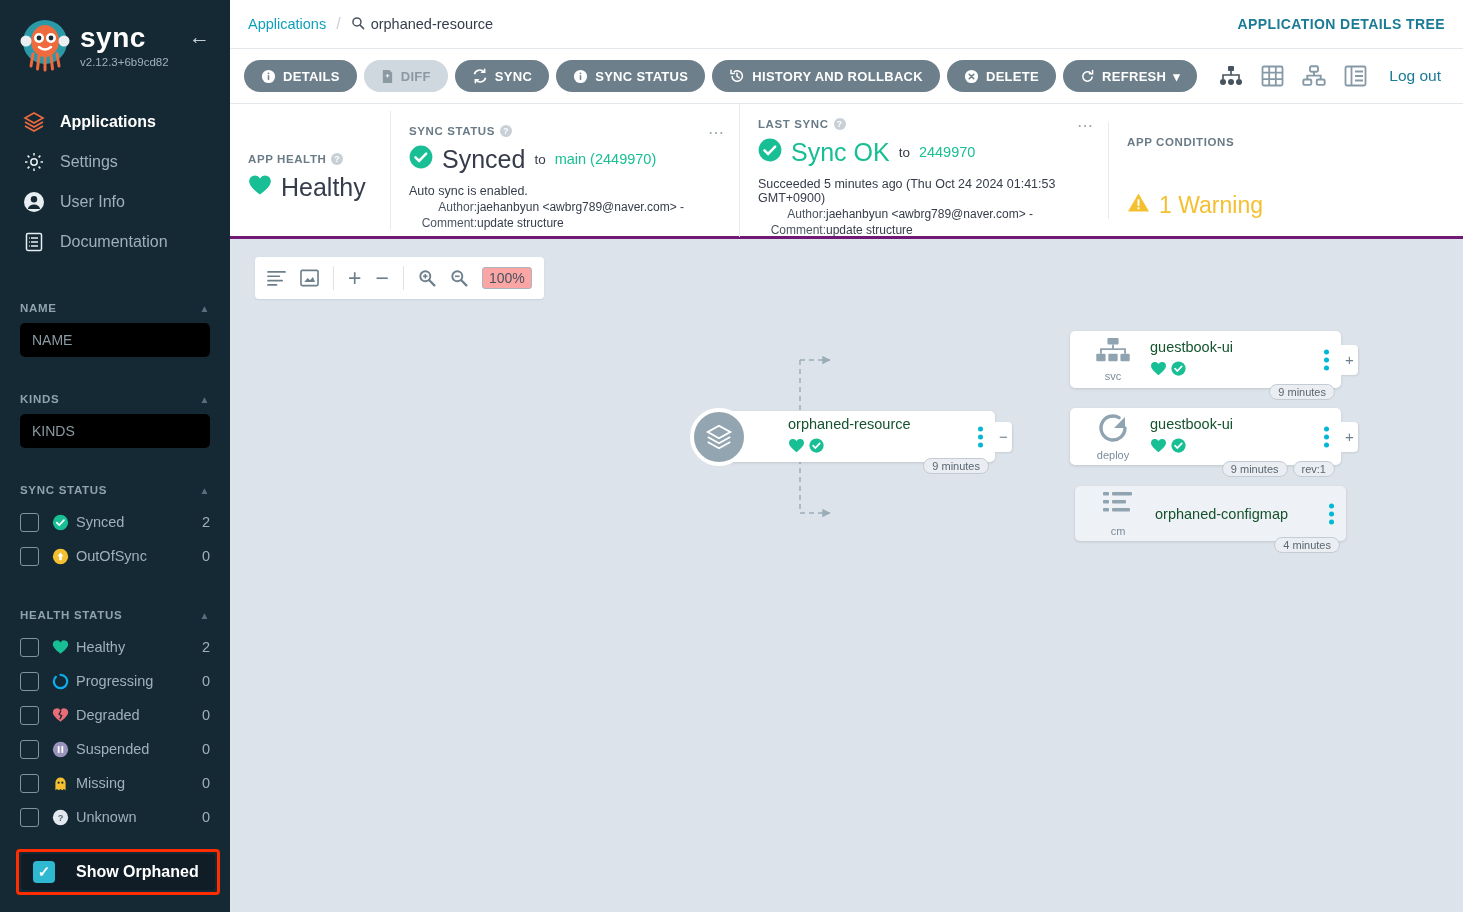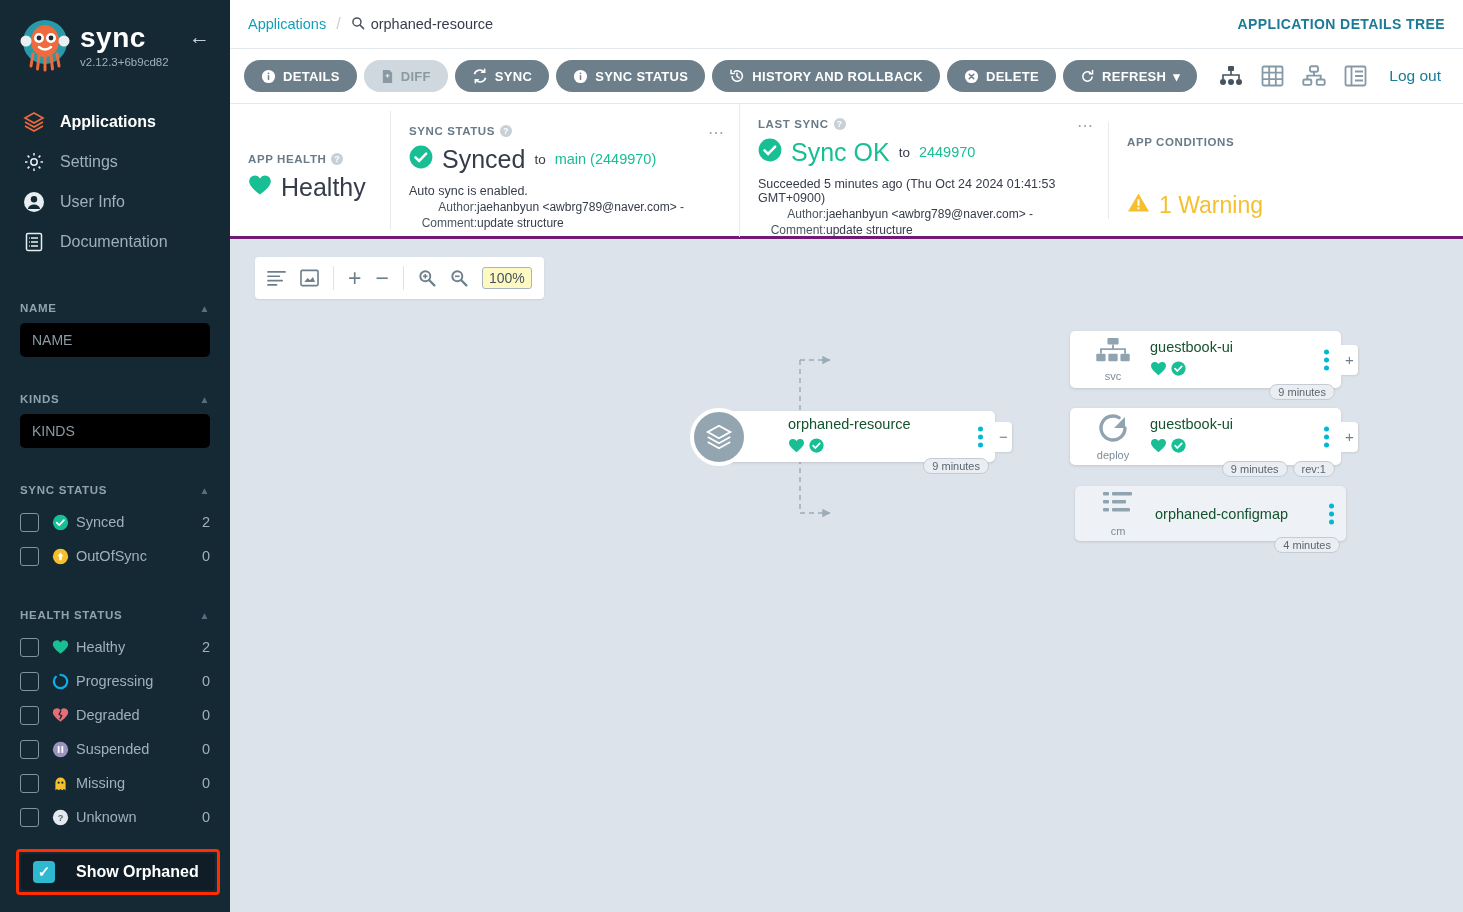--- a/index.html
+++ b/index.html
@@ -100,21 +100,21 @@
   .p-cond { flex: 1; }
 
   
   .graph { position: absolute; left: 0; right: 0; top: 240px; bottom: 0; background: #dde3ea; overflow: hidden; }
   .gtools { position: absolute; left: 25px; top: 17px; height: 42px; background: #fff; border-radius: 4px;
             display: flex; align-items: center; padding: 0 12px; gap: 14px; box-shadow: 0 1px 2px rgba(0,0,0,.08); }
   .gt { color: #6d7f8b; cursor: pointer; display: flex; align-items: center; }
   .gt.plus { font-size: 23px; line-height: 1; }
   .gdiv { width: 1px; height: 24px; background: #dbe2e8; }
   .zoomval { border: 1px solid #aab6bf; border-radius: 3px; color: #46535e; font-size: 14px;
-             padding: 2px 6px; background: #fef9c3; }
+             padding: 2px 6px; background: #fca5a5; }
 
   .node { position: absolute; background: #fff; border-radius: 5px; box-shadow: 0 1px 3px rgba(0,0,0,.13); }
   .node.orphaned { background: #eef1f5; }
   .n-body { display: flex; align-items: center; height: 100%; padding-left: 14px; position: relative; }
   .n-kind { width: 58px; flex: 0 0 58px; display: flex; flex-direction: column; align-items: center; color: #8fa3b0; }
   .n-kindlbl { font-size: 11px; color: #7d8c99; margin-top: 2px; }
   .n-txt { margin-left: 8px; }
   .n-name { font-size: 14.5px; color: #14532d; }
   .n-health { display: flex; align-items: center; gap: 4px; margin-top: 6px; }
   .n-menu { position: absolute; right: 12px; top: 50%; transform: translateY(-50%); display: flex;

